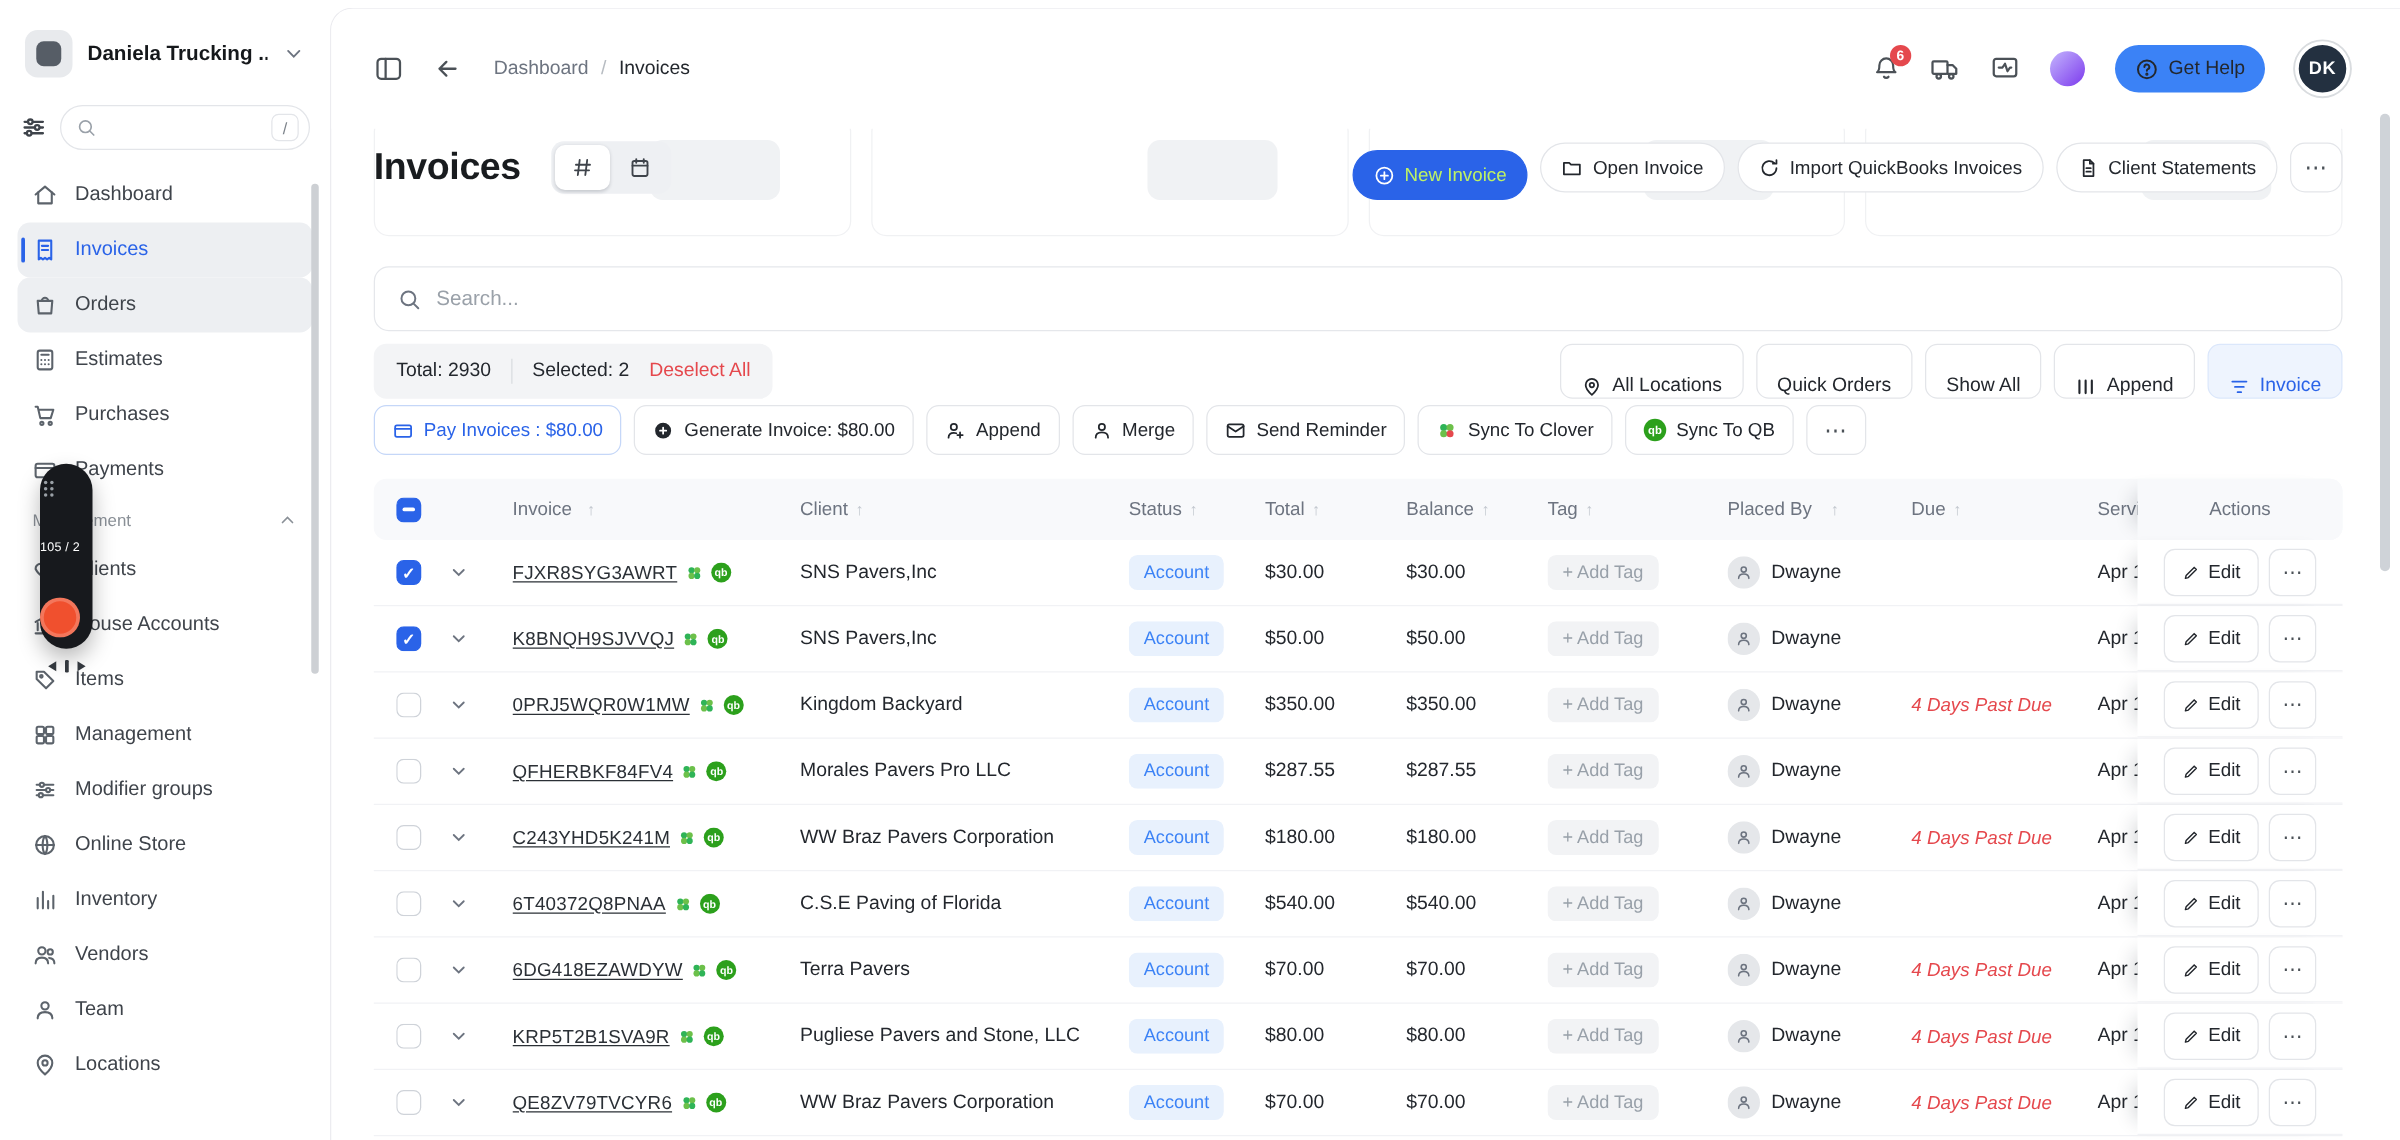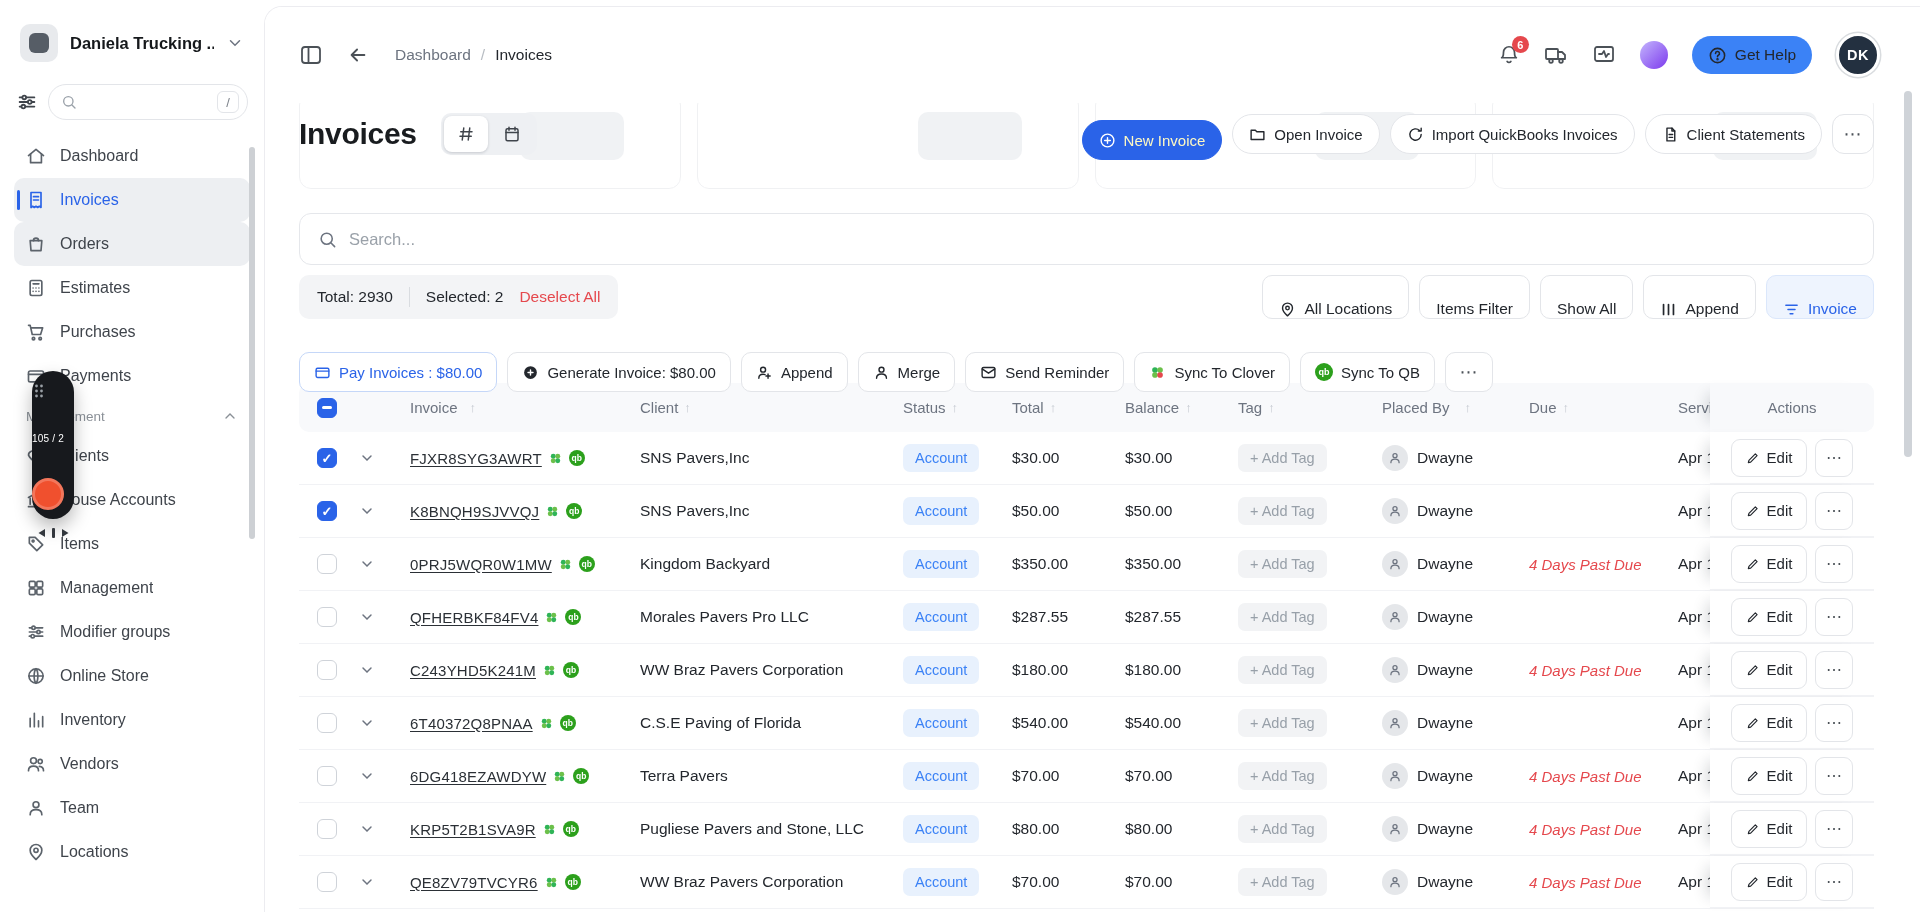--- a/index.html
+++ b/index.html
@@ -56,36 +56,36 @@
   .stat-card { flex:1; background:#fff; border:1px solid #ecedf0; border-radius:12px; position:relative; }
   .skeleton { position:absolute; right:56px; top:18px; width:104px; height:48px; background:#eceef1; border-radius:10px; }
 
   .page-head { position:absolute; left:34px; right:46px; top:106px; height:42px; display:flex; align-items:center; z-index:12; }
   .page-title { font-size:30px; font-weight:700; color:#191c1f; letter-spacing:-.3px; }
   .seg { margin-left:24px; background:#eef0f3; border-radius:10px; padding:3px; display:flex; gap:2px; }
   .seg-btn { width:44px; height:36px; border:none; background:transparent; border-radius:8px; display:flex; align-items:center; justify-content:center; color:#3f444b; cursor:pointer; }
   .seg-btn.active { background:#fff; box-shadow:0 1px 3px rgba(16,24,40,.18); }
   .head-actions { margin-left:auto; display:flex; align-items:center; gap:10px; }
   .btn { height:40px; border-radius:20px; border:1px solid #e3e5e9; background:#fff; display:inline-flex; align-items:center; gap:8px; padding:0 16px; font-size:15px; font-weight:500; color:#23272d; cursor:pointer; font-family:inherit; white-space:nowrap; }
-  .btn.primary { background:#2a63e8; border-color:#2a63e8; color:#fef9c3;margin-top:12px; }
+  .btn.primary { background:#2a63e8; border-color:#2a63e8; color:#bef264;margin-top:12px; }
   .btn.more-sq { width:42px; padding:0; justify-content:center; border-radius:12px; font-size:18px; color:#4b5157; letter-spacing:1px; }
 
   .main-search { position:absolute; left:34px; right:46px; top:206px; height:52px; border:1px solid #e5e7eb; border-radius:12px; display:flex; align-items:center; gap:12px; padding:0 18px; background:#fff; z-index:5; }
   .main-search input { flex:1; border:none; outline:none; font-size:16.5px; color:#23272d; font-family:inherit; background:transparent; }
   .main-search input::placeholder { color:#9aa1a9; }
 
   .list-toolbar { position:absolute; left:34px; right:46px; top:268px; height:44px; display:flex; align-items:center; justify-content:space-between; z-index:5; }
   .totals-group { height:44px; background:#f3f4f6; border-radius:10px; display:flex; align-items:center; gap:16px; padding:0 18px; font-size:15.5px; }
   .v-div { width:1px; height:20px; background:#d9dce0; }
   .deselect { color:#e5484d; font-weight:500; cursor:pointer; }
   .filter-group { display:flex; align-items:center; gap:10px; }
   .tbtn { height:44px; border:1px solid #e3e5e9; border-radius:10px; background:#fff; display:inline-flex; align-items:flex-end; gap:8px; padding:0 16px; font-size:15.5px; color:#23272d; cursor:pointer; font-family:inherit; white-space:nowrap; }
   .tbtn.filter { color:#2a63e8; background:#eef4fe; border-color:#dbe7fb; font-weight:500; }
 
-  .bulk-row { position:absolute; left:34px; right:46px; top:345px; height:40px; display:flex; gap:10px; z-index:5; }
+  .bulk-row { position:absolute; left:34px; right:46px; top:317px; height:40px; display:flex; gap:10px; z-index:5; }
   .bbtn { height:40px; border:1px solid #e3e5e9; border-radius:10px; background:#fff; display:inline-flex; align-items:center; gap:8px; padding:0 14px; font-size:15px; font-weight:500; color:#23272d; cursor:pointer; font-family:inherit; white-space:nowrap; }
   .bbtn.pay { color:#2a63e8; border-color:#c5d7f8; }
   .bbtn.more { width:48px; justify-content:center; font-size:18px; letter-spacing:1px; color:#4b5157; }
 
   
   .inv-table { position:absolute; left:34px; right:46px; top:376px; bottom:0; z-index:4; font-size:15.5px; }
   .t-head { height:49px; background:#f8f9fb; border-radius:10px; display:flex; align-items:center; color:#6d7480; font-size:15px; position:relative; padding-left:18px; }
   .t-row { height:53px; display:flex; align-items:center; border-bottom:1px solid #f1f2f5; position:relative; padding-left:18px; }
   .cell { display:flex; align-items:center; overflow:hidden; white-space:nowrap; padding-right:8px; }
   .c-check{width:42px} .c-exp{width:51px} .c-inv{width:230px; gap:6px;} .c-client{width:263px}
@@ -451,21 +451,21 @@
       </div>
       <div class="filter-group">
         <button class="tbtn">
           <svg width="17" height="17" viewBox="0 0 24 24" fill="none" stroke="#23272d" stroke-width="2" stroke-linecap="round" stroke-linejoin="round">
               <path d="M12 21s-7-6-7-11a7 7 0 1 1 14 0c0 5-7 11-7 11z"></path>
               <circle cx="12" cy="10" r="2.5"></circle>
             </svg>
           <span>All Locations</span>
         </button>
         <button class="tbtn">
-            <span>Items Filter</span>
+            <span>Quick Orders</span>
           </button>
         <button class="tbtn">
             <span>Show All</span>
           </button>
         <button class="tbtn">
           <svg width="17" height="17" viewBox="0 0 24 24" fill="none" stroke="#23272d" stroke-width="2.4" stroke-linecap="round">
               <path d="M5 5v14M12 5v14M19 5v14"></path>
             </svg>
           <span>Append</span>
         </button>

